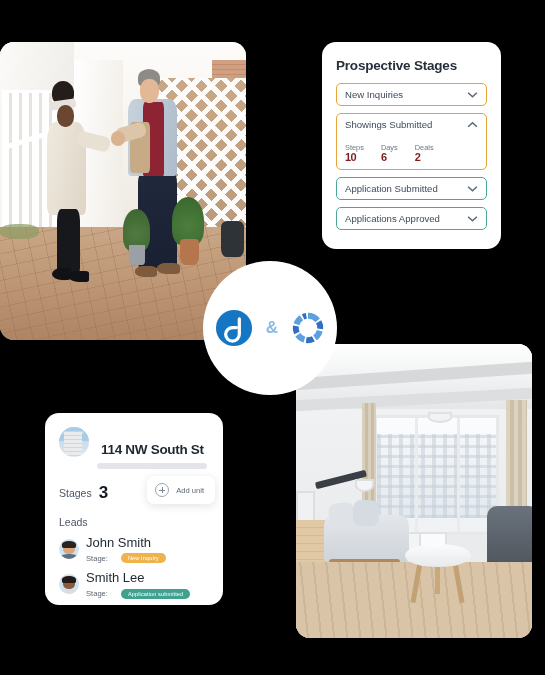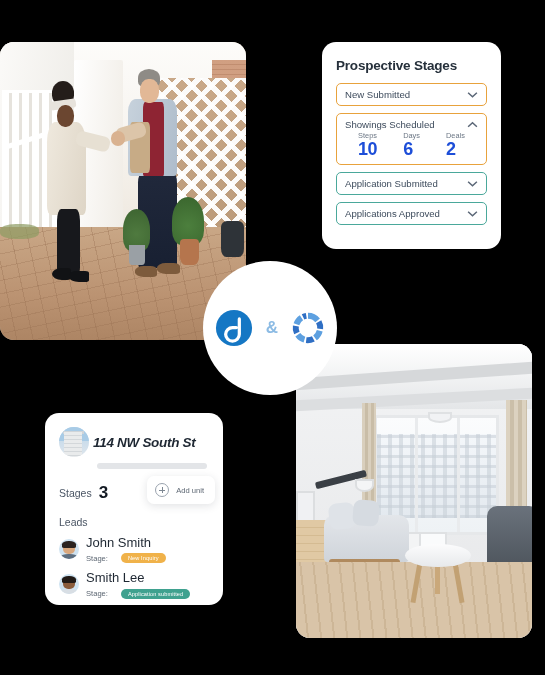--- a/index.html
+++ b/index.html
@@ -174,36 +174,36 @@
     align-items: center;
     justify-content: space-between;
   }
   .stage-label {
     font-size: 9.6px;
     color: #3d4b5c;
   }
   .chev { width: 11px; height: 7px; flex: 0 0 auto; }
   .chev path { fill: none; stroke: #5a6676; stroke-width: 1.7; }
 
-  .metrics { display: flex; gap: 26px; margin-top: 2px; justify-content: center; }
+  .metrics { display: flex; gap: 17px; margin-top: 14px; }
   .metric-label { font-size: 7.4px; color: #6c7785; line-height: 1.1; }
-  .metric-value { font-size: 18px; font-weight: bold; color: #1d4ed8; line-height: 1.05; letter-spacing: -.5px; }
+  .metric-value { font-size: 11px; font-weight: bold; color: #7f1d1d; line-height: 1.05; letter-spacing: -.5px; }
 
   
   #property-card {
     position: absolute;
     left: 45px;
     top: 413px;
     width: 178px;
     height: 192px;
     background: #ffffff;
     border-radius: 14px;
     padding: 14px 14px 0 14px;
   }
-  .prop-head { display: flex; align-items: center; gap: 4px; font-style: italic; }
+  .prop-head { display: flex; align-items: flex-end; gap: 12px; }
   .prop-thumb {
     width: 30px; height: 30px; border-radius: 50%;
     flex: 0 0 auto; overflow: hidden; position: relative;
     background: linear-gradient(#b9d4ea,#dfe6ec);
   }
   .pt-sky  { position:absolute; left:0; top:0; width:100%; height:46%; background:#a8cbe6; }
   .pt-bldg { position:absolute; left:16%; top:18%; width:62%; height:82%;
              background:repeating-linear-gradient(#e9ebec 0 3px,#d3d7da 3px 4px); }
   .pt-roof { position:absolute; left:12%; top:14%; width:70%; height:10%; background:#cfd4d8; }
   .prop-title { font-size: 13.5px; font-weight: bold; color: #1e2732; letter-spacing: -.3px; }
@@ -345,30 +345,30 @@
     <div class="lr-tlegB"></div>
     <div class="lr-tlegC"></div>
     <div class="lr-table"></div>
   </div>
 
   <div id="stages-card">
     <div id="stages-title">Prospective Stages</div>
 
     <div class="stage-row">
       <div class="stage-head">
-        <span class="stage-label">New Submitted</span>
+        <span class="stage-label">New Inquiries</span>
         <svg class="chev" viewBox="0 0 12 8">
             <path d="M1 2 L6 6.5 L11 2"></path>
           </svg>
       </div>
     </div>
 
     <div class="stage-row">
       <div class="stage-head">
-        <span class="stage-label">Showings Scheduled</span>
+        <span class="stage-label">Showings Submitted</span>
         <svg class="chev" viewBox="0 0 12 8">
             <path d="M1 6.5 L6 2 L11 6.5"></path>
           </svg>
       </div>
       <div class="metrics">
         <div>
           <div class="metric-label">Steps</div>
           <div class="metric-value">10</div>
         </div>
         <div>

